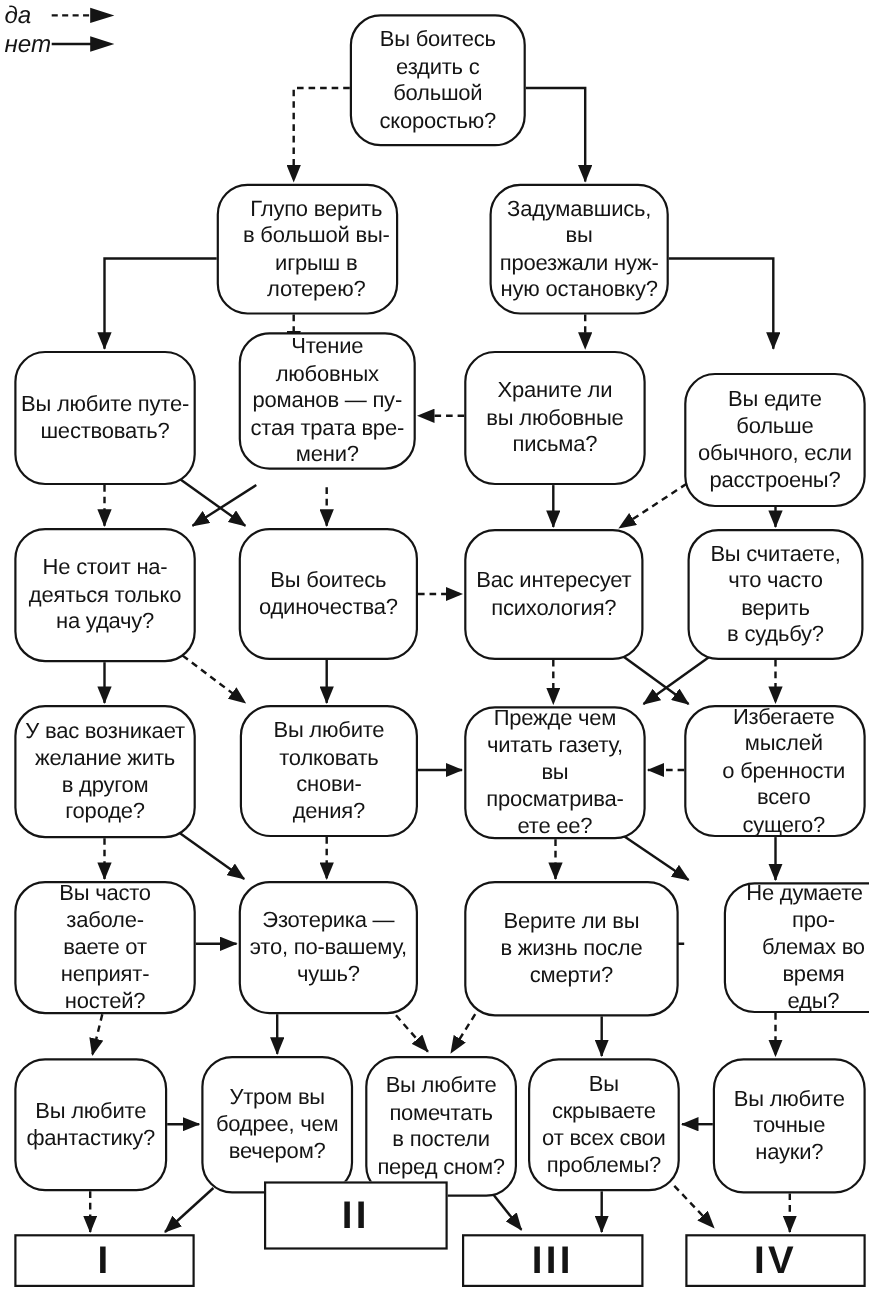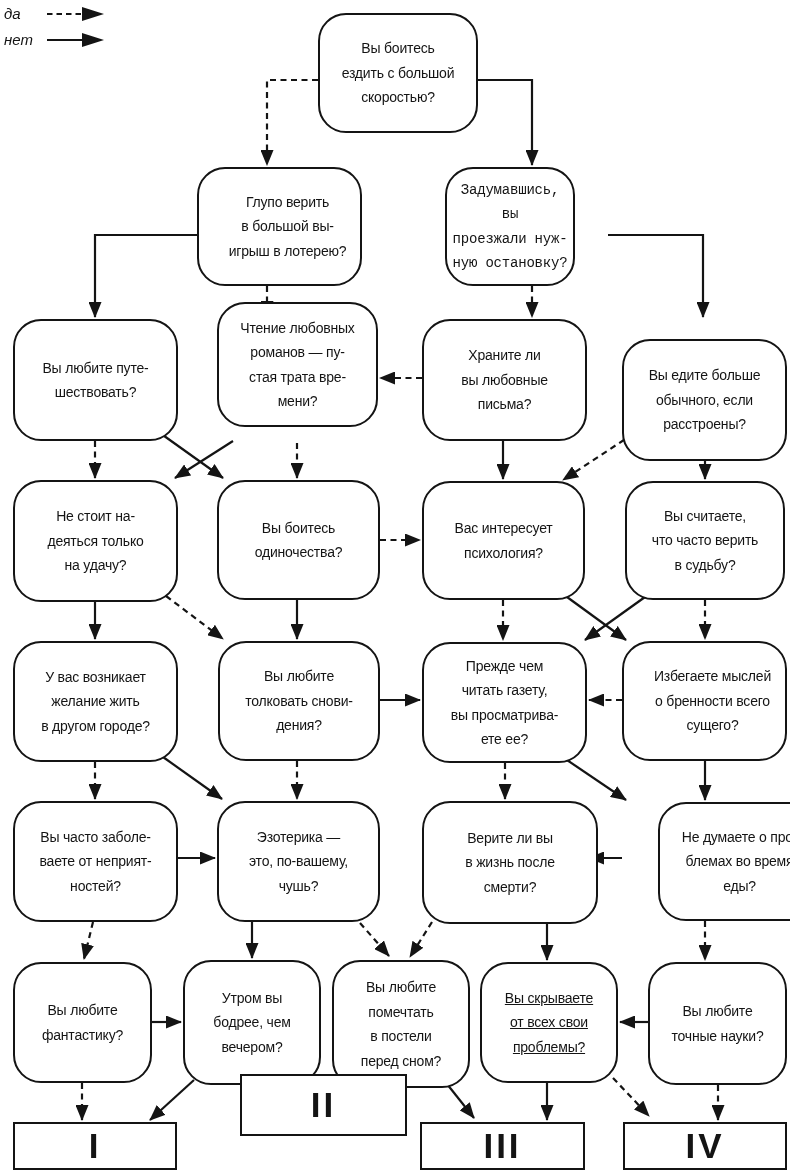--- a/index.html
+++ b/index.html
@@ -6,31 +6,31 @@
   #stage{
     position:relative;width:790px;height:1172px;background:#ffffff;
     font-family:"Liberation Sans",sans-serif;color:#141414;overflow:hidden;
   }
   #edges{position:absolute;left:0;top:0;width:790px;height:1172px;}
   #edges polyline{fill:none;stroke:#141414;stroke-width:2.2px;}
   #edges polyline.dashed{stroke-dasharray:6 4.5;}
   .node{
     position:absolute;box-sizing:border-box;border:2.2px solid #141414;border-radius:28px;
     display:flex;align-items:center;justify-content:center;text-align:center;
-    font-size:14px;line-height:24.5px;letter-spacing:-0.2px;white-space:pre-line;
+    font-size:20px;line-height:24.5px;letter-spacing:-0.2px;white-space:pre-line;
     background:#ffffff;padding:2px 4px;
   }
   .result{
     position:absolute;box-sizing:border-box;border:2.2px solid #141414;border-radius:0;
     display:flex;align-items:center;justify-content:center;
     font-size:35px;font-weight:bold;letter-spacing:3px;background:#ffffff;
   }
   #legend{position:absolute;left:4px;top:1px;}
   .legend-row{display:flex;align-items:center;height:26px;}
-  .legend-label{width:42px;font-style:italic;font-size:15px;line-height:26px;}
+  .legend-label{width:42px;font-style:italic;font-size:22px;line-height:26px;}
   .legend-row svg{display:block;}
   .legend-row line{stroke:#141414;stroke-width:2.2px;}
   .legend-row line.dash{stroke-dasharray:5.5 4;}
   .legend-row polygon{fill:#141414;}
 </style>
 </head>
 <body>
 
 <div id="stage">
 
@@ -90,21 +90,21 @@
       <polyline points="718,1085 718,1120" class="dashed" marker-end="url(#ah)"></polyline>
     </svg>
 
   <div id="nodes">
       <div class="node" style="left: 318px; top: 13px; width: 160px; height: 120px;">Вы боитесь
 ездить с большой
 скоростью?</div>
       <div class="node" style="left: 197px; top: 167px; width: 165px; height: 119px; padding-left: 20px;">Глупо верить
 в большой вы-
 игрыш в лотерею?</div>
-      <div class="node" style="left: 445px; top: 167px; width: 130px; height: 119px; font-family: Liberation Mono, monospace;">Задумавшись, вы
+      <div class="node" style="left: 445px; top: 167px; width: 163px; height: 119px;">Задумавшись, вы
 проезжали нуж-
 ную остановку?</div>
       <div class="node" style="left: 13px; top: 319px; width: 165px; height: 122px;">Вы любите путе-
 шествовать?</div>
       <div class="node" style="left: 217px; top: 302px; width: 161px; height: 125px;">Чтение любовных
 романов — пу-
 стая трата вре-
 мени?</div>
       <div class="node" style="left: 422px; top: 319px; width: 165px; height: 122px;">Храните ли
 вы любовные
@@ -134,36 +134,36 @@
 ете ее?</div>
       <div class="node" style="left: 622px; top: 641px; width: 165px; height: 120px; padding-left: 20px;">Избегаете мыслей
 о бренности всего
 сущего?</div>
       <div class="node" style="left: 13px; top: 801px; width: 165px; height: 121px;">Вы часто заболе-
 ваете от неприят-
 ностей?</div>
       <div class="node" style="left: 217px; top: 801px; width: 163px; height: 121px;">Эзотерика —
 это, по-вашему,
 чушь?</div>
-      <div class="node" style="left: 422px; top: 801px; width: 176px; height: 123px;">Верите ли вы
+      <div class="node" style="left: 422px; top: 801px; width: 195px; height: 123px;">Верите ли вы
 в жизнь после
 смерти?</div>
       <div class="node" style="left: 658px; top: 802px; width: 163px; height: 119px;">Не думаете о про-
 блемах во время
 еды?</div>
       <div class="node" style="left: 13px; top: 962px; width: 139px; height: 121px;">Вы любите
 фантастику?</div>
       <div class="node" style="left: 183px; top: 960px; width: 138px; height: 125px;">Утром вы
 бодрее, чем
 вечером?</div>
       <div class="node" style="left: 332px; top: 960px; width: 138px; height: 128px;">Вы любите
 помечтать
 в постели
 перед сном?</div>
-      <div class="node" style="left: 480px; top: 962px; width: 138px; height: 121px; text-decoration: underline;">Вы скрываете
+      <div class="node" style="left: 480px; top: 962px; width: 138px; height: 121px;">Вы скрываете
 от всех свои
 проблемы?</div>
       <div class="node" style="left: 648px; top: 962px; width: 139px; height: 123px;">Вы любите
 точные науки?</div>
       <div class="result" style="left: 13px; top: 1122px; width: 164px; height: 48px;">I</div>
       <div class="result" style="left: 216px; top: 1074px; width: 167px; height: 62px; margin-left: 24px;">II</div>
       <div class="result" style="left: 420px; top: 1122px; width: 165px; height: 48px;">III</div>
       <div class="result" style="left: 623px; top: 1122px; width: 164px; height: 48px;">IV</div>
     </div>
 

